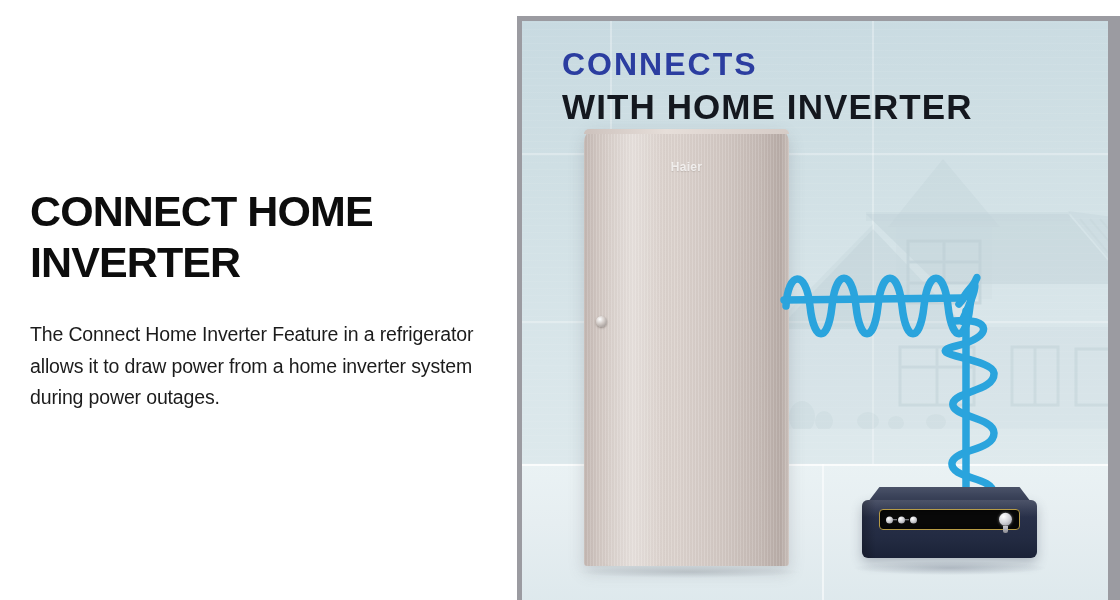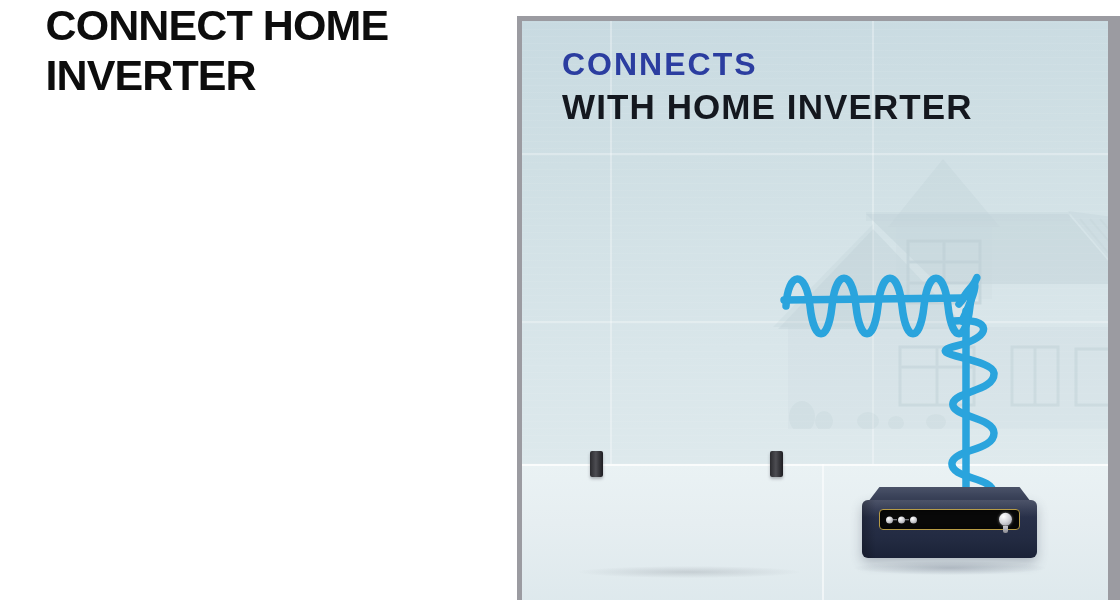--- a/index.html
+++ b/index.html
@@ -18,21 +18,21 @@
     background: #ffffff;
   }
 
   
   .text-col {
     position: absolute;
     left: 0; top: 0;
     width: 517px;
     height: 600px;
     display: flex;
-    flex-direction: row;
+    flex-direction: column;
     justify-content: center;
     padding-left: 30px;
     padding-right: 36px;
   }
 
   .headline {
     font-size: 43px;
     font-weight: bold;
     line-height: 1.17;
     letter-spacing: -0.9px;
@@ -356,20 +356,21 @@
     z-index: 5;
   }
 </style>
 </head>
 <body>
 
 <div class="page">
 
   <div class="text-col">
     <h1 class="headline">CONNECT HOME INVERTER</h1>
+    <p class="body-copy">The Connect Home Inverter Feature in a refrigerator allows it to draw power from a home inverter system during power outages.</p>
   </div>
 
   <div class="panel">
     <div class="panel-inner">
 
       <div class="wall">
         <div class="wall-tex"></div>
         <div class="wall-seam v" style="left:88px;"></div>
         <div class="wall-seam v" style="left:350px;"></div>
         <div class="wall-seam h" style="top:132px;"></div>
@@ -430,20 +431,28 @@
       <div class="floor"></div>
       <div class="floor-line"></div>
       <div class="floor-seam" style="left:300px;"></div>
 
       <div class="panel-head">
         <div class="line1">CONNECTS</div>
         <div class="line2">WITH HOME INVERTER</div>
       </div>
 
       <div class="fridge-shadow"></div>
+      <div class="fridge">
+        <div class="fridge-body"></div>
+        <div class="fridge-tex"></div>
+        <div class="fridge-gloss"></div>
+        <div class="fridge-top-edge"></div>
+        <div class="fridge-logo">Haier</div>
+        <div class="fridge-lock"></div>
+      </div>
       <div class="fridge-foot left"></div>
       <div class="fridge-foot right"></div>
 
       <svg class="coil" viewBox="0 0 603 600">
         <g fill="none" stroke="#2aa4dd" stroke-width="7.5" stroke-linecap="round" stroke-linejoin="round">
 
           <path d="M264,285
                    C 266,250 284,248 288,285
                    C 292,322 306,322 310,285
                    C 314,248 330,248 334,285

